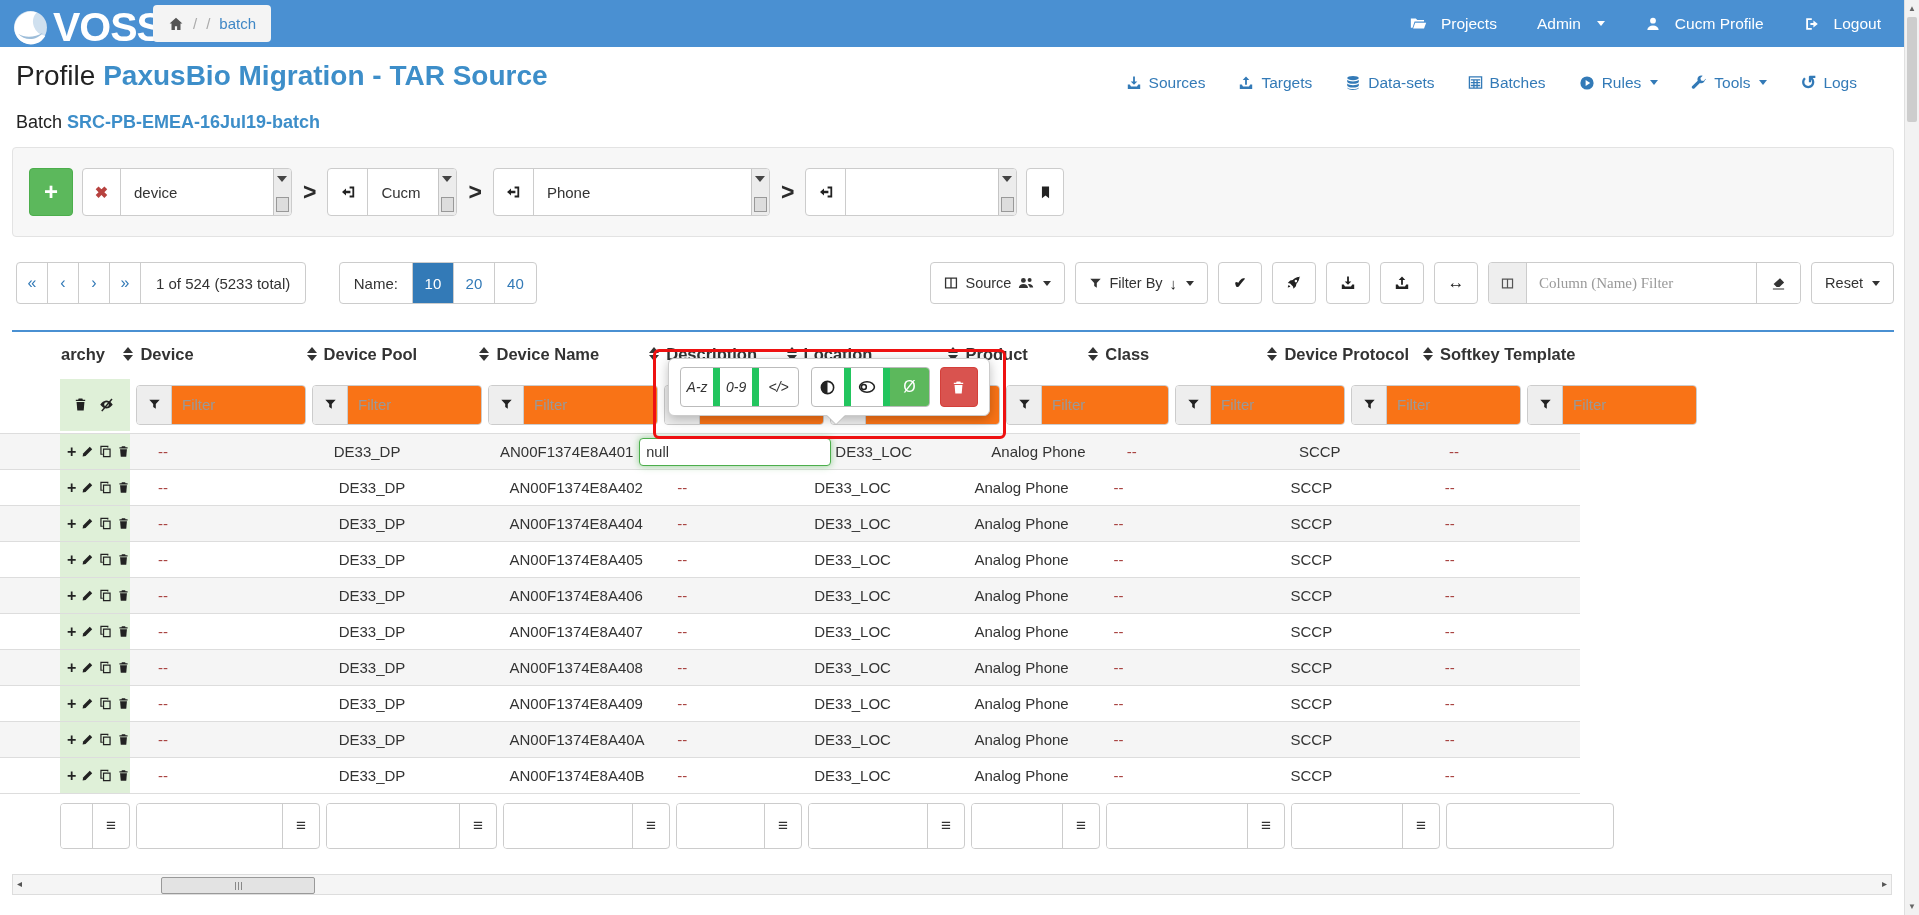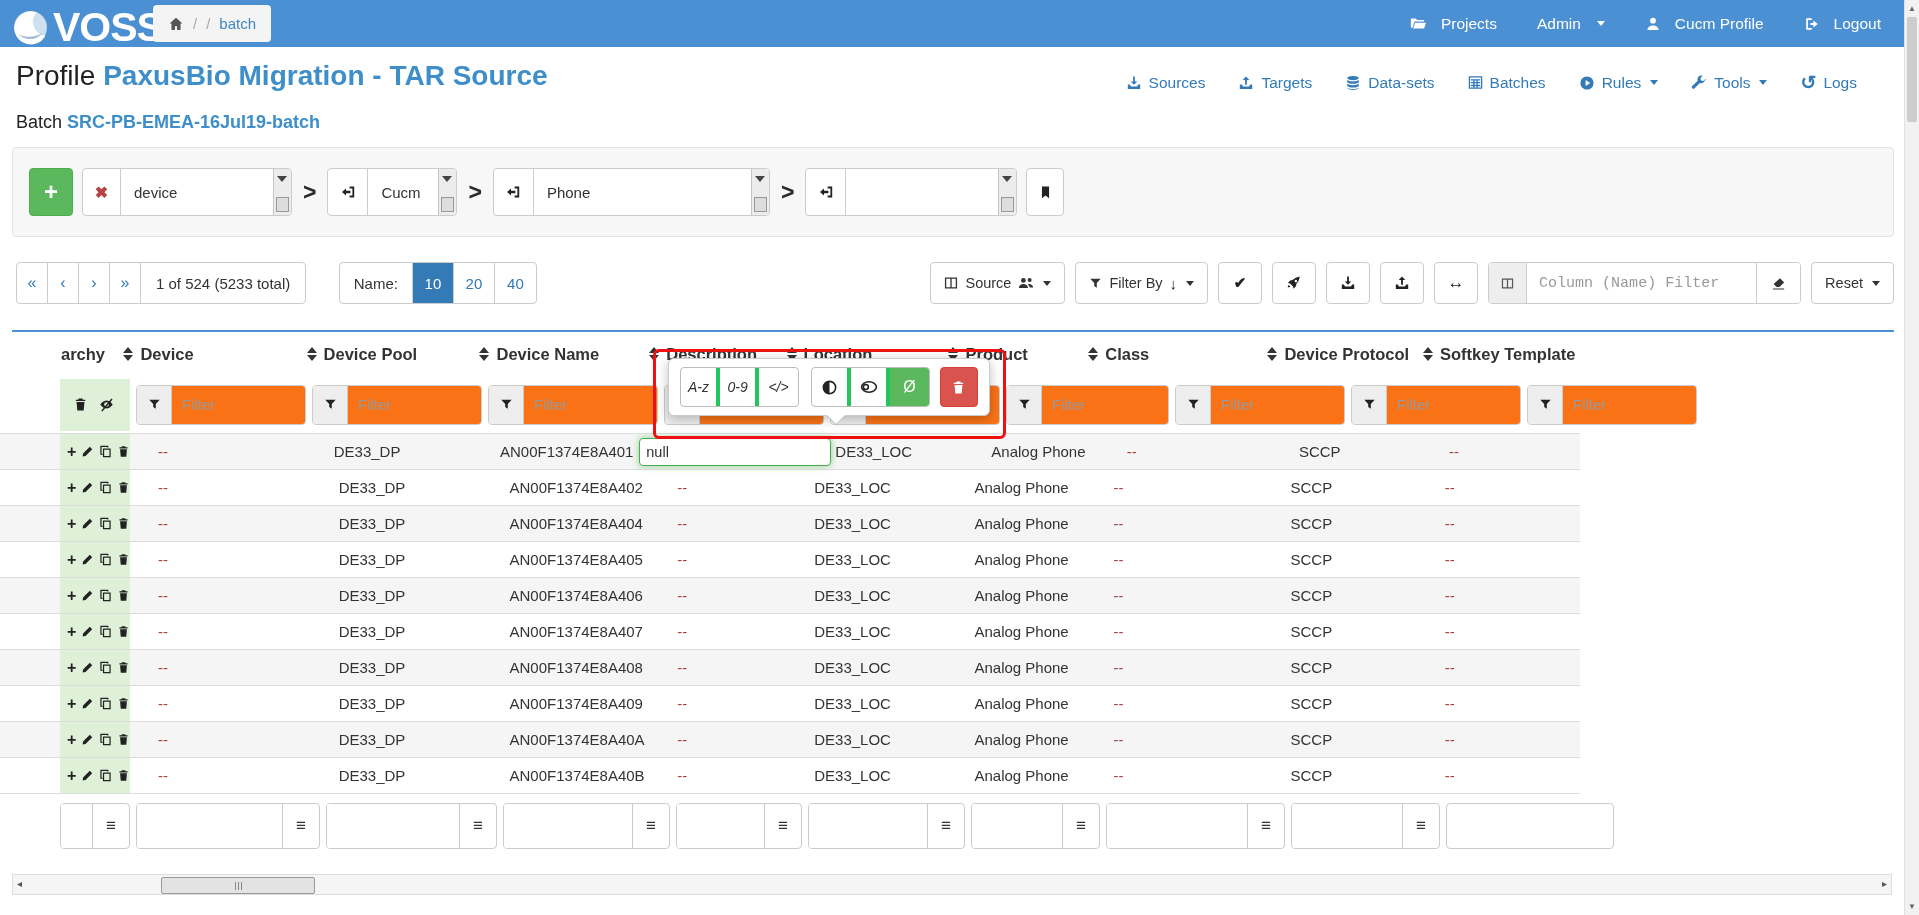--- a/index.html
+++ b/index.html
@@ -54,21 +54,21 @@
   .rowopt{width:41px;color:#337ab7;font-size:15px;cursor:pointer;}
   .rowopt.active{background:#337ab7;color:#fff;}
   .tb-right{position:absolute;right:0;top:0;display:flex;gap:10px;align-items:center;}
   .tbtn{height:42px;background:#fff;border:1px solid #ccc;border-radius:4px;display:flex;align-items:center;justify-content:center;
         gap:7px;padding:0 13px;font-size:14.5px;color:#333;box-sizing:border-box;cursor:pointer;}
   .tbtn.iconly{width:44px;padding:0;}
   .caret{display:inline-block;width:0;height:0;border-left:4px solid transparent;border-right:4px solid transparent;border-top:5px solid #333;margin-left:2px;}
   .caret.w{border-top-color:#fff;}
   .colfilter{display:flex;height:42px;border:1px solid #ccc;border-radius:4px;overflow:hidden;background:#fff;box-sizing:border-box;}
   .colfilter .addon{width:37px;background:#eee;border-right:1px solid #ccc;display:flex;align-items:center;justify-content:center;}
-  .colfilter input{border:none;outline:none;width:205px;padding:0 12px;font-size:15px;font-family:Liberation Mono, monospace;color:#333;}
+  .colfilter input{border:none;outline:none;width:205px;padding:0 12px;font-size:15px;font-family:Liberation Serif, serif;color:#333;}
   .colfilter input::placeholder{color:#999;}
   .colfilter .addon.rt{border-right:none;border-left:1px solid #ccc;background:#fff;width:43px;}
   .glyphtxt{font-size:15px;font-weight:bold;color:#222;}
 
   
   .blueline{position:absolute;left:12px;top:330px;width:1882px;height:2px;background:#4a90d2;}
   .tablewrap{position:absolute;left:0;top:332px;width:1919px;}
   .trow{display:flex;width:1580px;box-sizing:border-box;padding-left:48px;}
   .th{height:44px;display:flex;align-items:center;gap:7px;padding-left:8px;box-sizing:border-box;
       font-weight:bold;font-size:16.5px;color:#333;overflow:hidden;white-space:nowrap;cursor:pointer;}
@@ -108,21 +108,21 @@
       display:flex;align-items:center;justify-content:center;gap:2px;}
   .hs-thumb i{display:block;width:1px;height:8px;background:#888;}
   .vscroll{position:absolute;right:0;top:0;width:15px;height:915px;background:#f2f2f2;border-left:1px solid #e0e0e0;box-sizing:border-box;z-index:60;}
   .vs-arrow{position:absolute;left:3px;font-size:8px;color:#666;cursor:pointer;}
   .vs-thumb{position:absolute;left:2px;top:17px;width:10px;height:105px;background:#cdcdcd;border-radius:2px;cursor:pointer;}
 
   
   .popup{position:absolute;left:668px;top:358px;width:322px;height:58px;background:#fff;border:1px solid #ccc;border-radius:6px;
      box-shadow:0 3px 12px rgba(0,0,0,.25);z-index:40;display:flex;align-items:center;padding:0 11px;box-sizing:border-box;}
   .popup .grp{display:flex;height:38px;border:1px solid #bbb;border-radius:4px;overflow:hidden;}
-  .popup .grp>div{width:41px;display:flex;align-items:center;justify-content:center;border-right:4px solid #22c55e;cursor:pointer;box-sizing:border-box;}
+  .popup .grp>div{width:41px;display:flex;align-items:center;justify-content:center;border-right:7px solid #22c55e;cursor:pointer;box-sizing:border-box;}
   .popup .grp>div:last-child{border-right:none;}
   .popup .lbl{font-style:italic;font-size:14px;color:#333;}
   .popup .gbtn{background:#5cb85c;color:#fff;font-size:16px;}
   .popup .redbtn{width:38px;height:38px;background:#d9534f;border:1px solid #d43f3a;border-radius:4px;display:flex;
      align-items:center;justify-content:center;color:#fff;margin-left:10px;cursor:pointer;}
   .pcaret{position:absolute;left:158px;bottom:-9px;width:0;height:0;border-left:9px solid transparent;border-right:9px solid transparent;border-top:9px solid #fff;
      filter:drop-shadow(0 1px 0 #bbb);}
   .redbox{position:absolute;left:653px;top:349px;width:347px;height:84px;border:3px solid #ee1111;border-radius:6px;z-index:50;pointer-events:none;}
 </style>
 </head>

